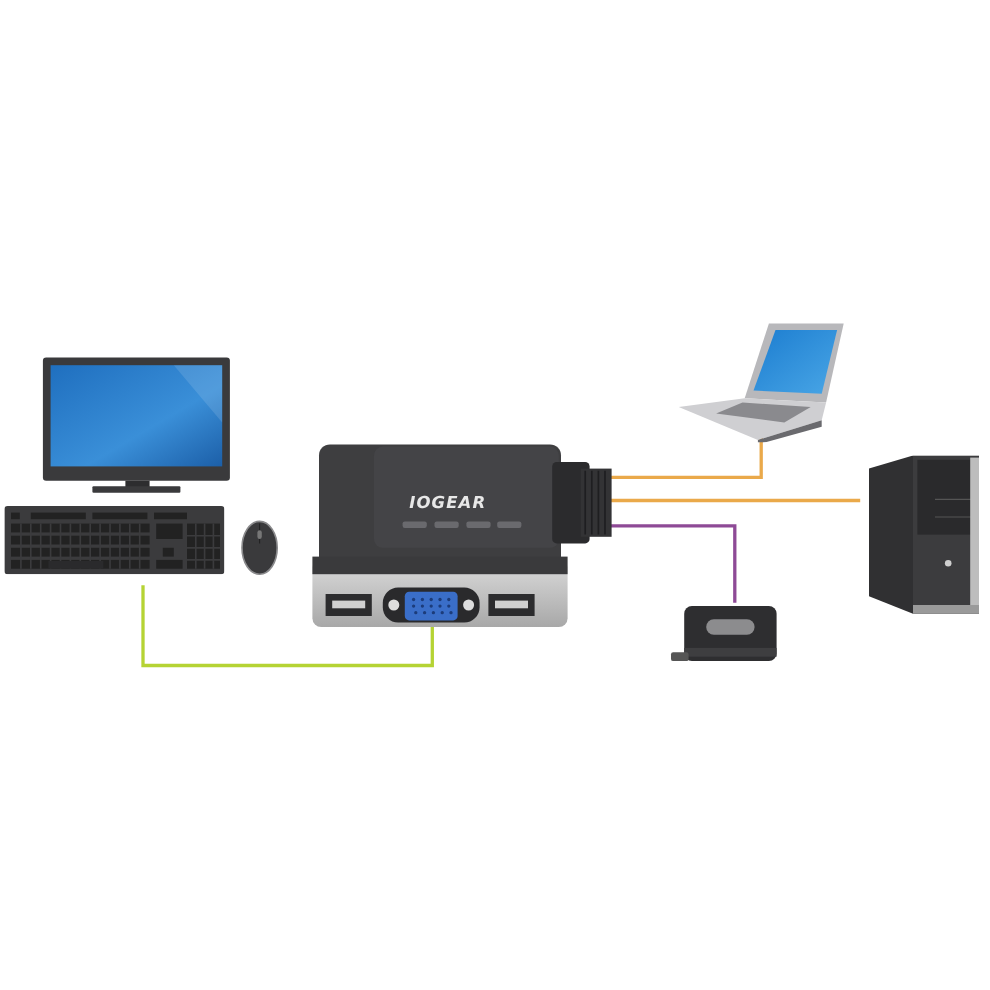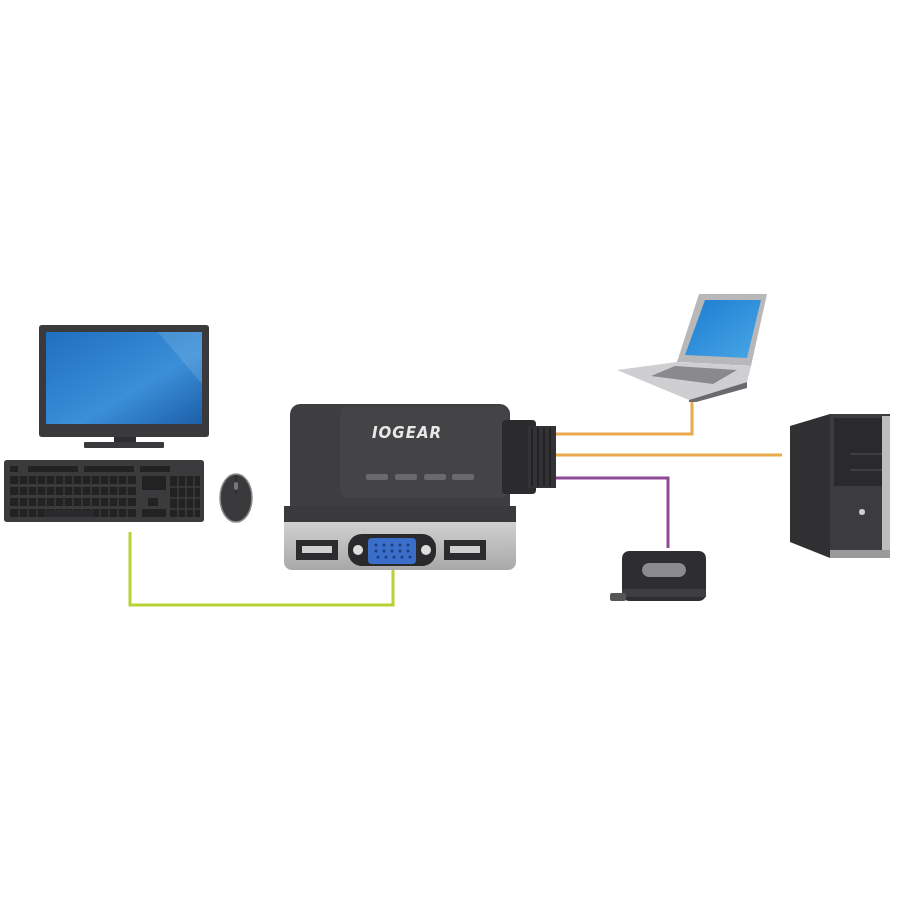--- a/index.html
+++ b/index.html
@@ -1,19 +1,19 @@
 <!DOCTYPE html>
 <html><head>
 <meta charset="utf-8">
 <style>
   html,body{margin:0;padding:0;background:#ffffff;}
   body{width:900px;height:900px;position:relative;overflow:hidden;font-family:"Liberation Sans",sans-serif;}
   .abs{position:absolute;}
   svg{display:block;}
-  .brand{position:absolute;left:372px;top:424px;font-family:"DejaVu Sans",sans-serif;font-weight:bold;font-style:italic;font-size:15px;letter-spacing:1px;color:#e8e8e8;}
+  .brand{position:absolute;left:372px;top:448px;font-family:"DejaVu Sans",sans-serif;font-weight:bold;font-style:italic;font-size:15px;letter-spacing:1px;color:#e8e8e8;}
 </style>
 </head>
 <body>
 
 <svg class="abs" style="left:0;top:0" width="900" height="900">
   <polyline points="130,532 130,605 393,605 393,565" fill="none" stroke="#b5d334" stroke-width="3"></polyline>
   <polyline points="555,434 692,434 692,398" fill="none" stroke="#eaa94a" stroke-width="3"></polyline>
   <polyline points="555,455 782,455" fill="none" stroke="#eaa94a" stroke-width="3"></polyline>
   <polyline points="555,478 668,478 668,548" fill="none" stroke="#8e4a96" stroke-width="3"></polyline>
 </svg>

